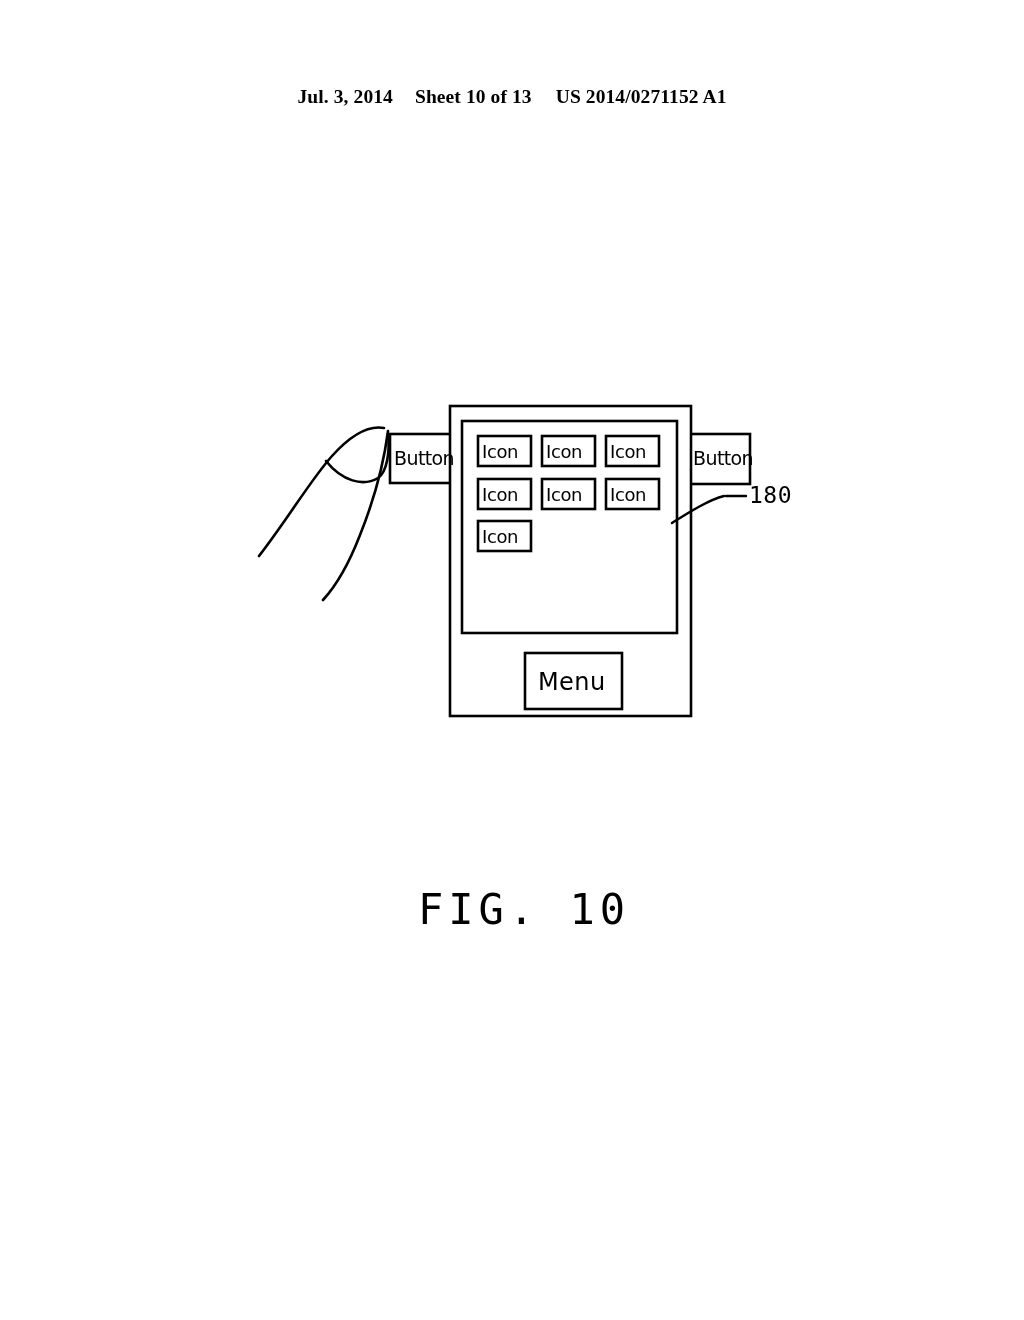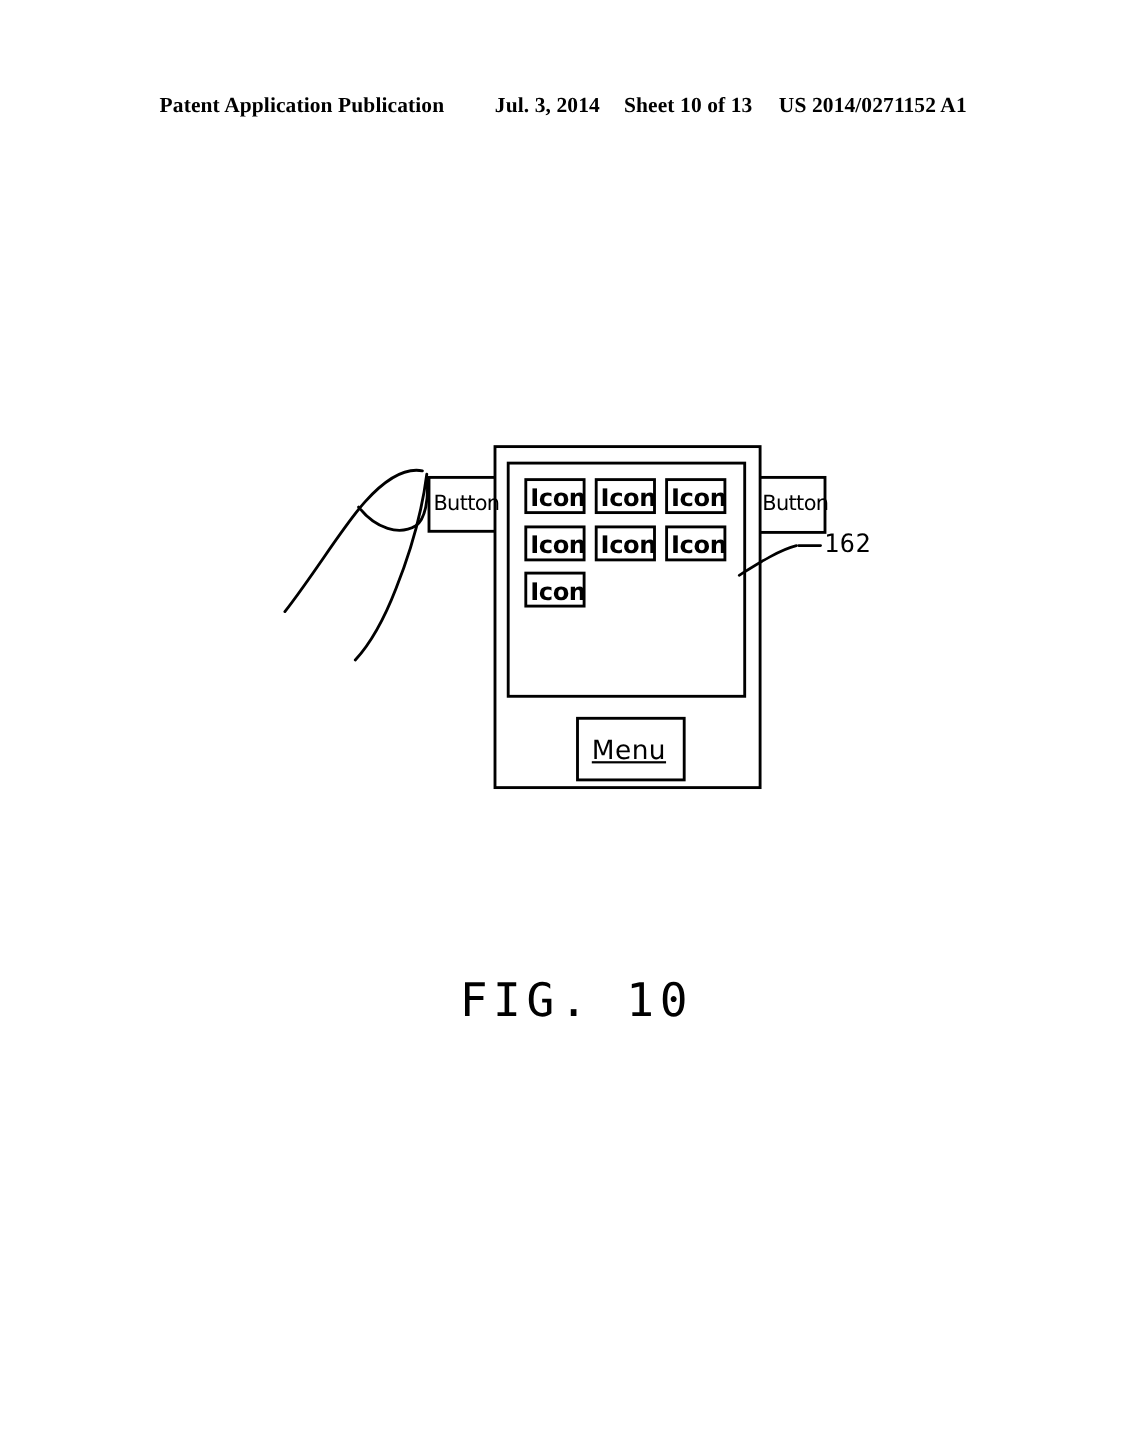--- a/index.html
+++ b/index.html
@@ -61,23 +61,22 @@
     white-space: nowrap;
     font-family: "DejaVu Sans", sans-serif;
     line-height: 1;
   }
 
   .btn-label {
     font-size: 19px;
     letter-spacing: -0.6px;
   }
   .icon-label {
-    font-size: 22px;
+    font-size: 18px;
     letter-spacing: -0.4px;
-    font-weight: bold;
   }
   .menu-label {
     font-size: 24px;
     letter-spacing: 0.4px;
   }
   .ref-label {
     font-family: "DejaVu Sans Mono", monospace;
     font-size: 23px;
     letter-spacing: 0.5px;
   }
@@ -91,21 +90,20 @@
     font-family: "DejaVu Sans Mono", monospace;
     font-size: 42px;
     letter-spacing: 5px;
     color: #000000;
   }
 </style>
 </head>
 <body>
 
 <div id="patent-header">
-  <span class="hdr-pub">Patent Application Publication</span>
   <span class="hdr-date">Jul. 3, 2014</span>
   <span class="hdr-sheet">Sheet 10 of 13</span>
   <span class="hdr-number">US 2014/0271152 A1</span>
 </div>
 
 <div id="figure-area">
 
   <svg id="figure-svg" viewBox="0 0 1024 1320">
     <g fill="none" stroke="#000000" stroke-width="2.6" stroke-linecap="round" stroke-linejoin="round">
 
@@ -157,18 +155,18 @@
   <div class="fig-text btn-label" style="left:681px; top:449px;">Button</div>
 
   <div class="fig-text icon-label" style="left:470px; top:443px;">Icon</div>
   <div class="fig-text icon-label" style="left:534px; top:443px;">Icon</div>
   <div class="fig-text icon-label" style="left:598px; top:443px;">Icon</div>
   <div class="fig-text icon-label" style="left:470px; top:486px;">Icon</div>
   <div class="fig-text icon-label" style="left:534px; top:486px;">Icon</div>
   <div class="fig-text icon-label" style="left:598px; top:486px;">Icon</div>
   <div class="fig-text icon-label" style="left:470px; top:528px;">Icon</div>
 
-  <div class="fig-text menu-label" style="left:526px; top:670px;text-decoration:underline;">Menu</div>
+  <div class="fig-text menu-label" style="left:526px; top:670px;">Menu</div>
 
-  <div class="fig-text ref-label" style="left:737px; top:484px;">162</div>
+  <div class="fig-text ref-label" style="left:737px; top:484px;">180</div>
 
   <div id="figure-caption">FIG. 10</div>
 </div>
 
 </body></html>

